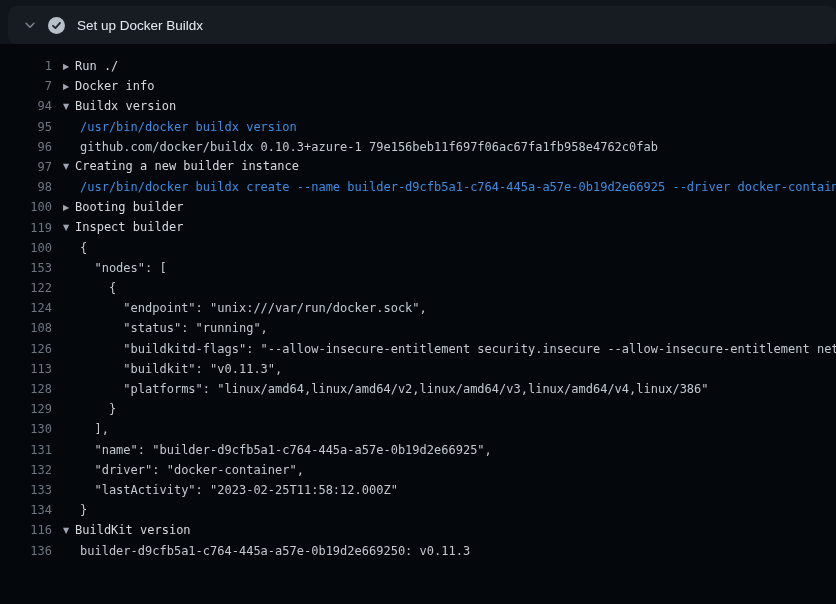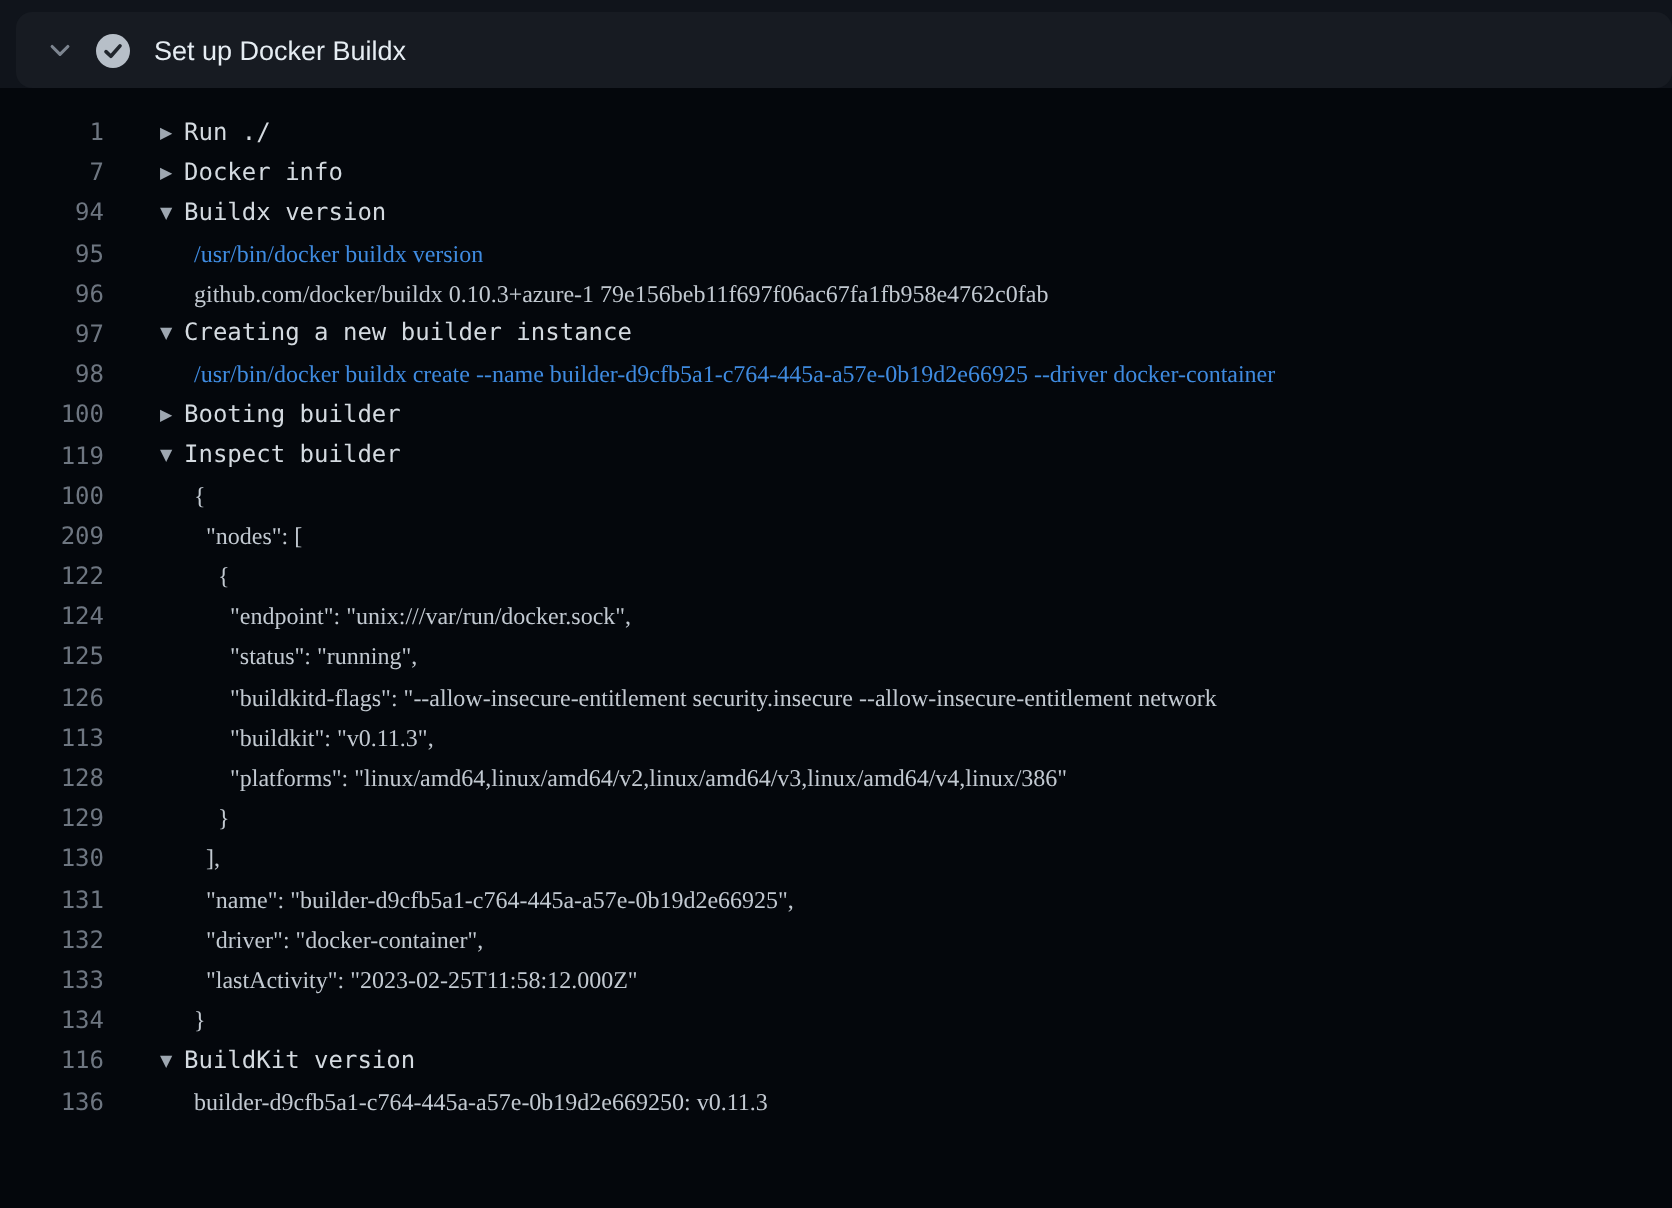--- a/index.html
+++ b/index.html
@@ -55,30 +55,30 @@
     height:20.2px;line-height:20.2px;
     font-size:12px;
     white-space:pre;overflow:hidden;
   }
   .gutter{
     flex:0 0 52px;text-align:right;
     color:var(--line-num);
     user-select:none;cursor:pointer;
   }
   .content{
-    flex:1 1 auto;margin-left:28px;overflow:hidden;white-space:pre;
+    flex:1 1 auto;margin-left:11px;overflow:hidden;white-space:pre;
   }
   .arrow{
     display:inline-block;width:12px;
     font-family:"DejaVu Sans",sans-serif;
     font-size:8px;color:var(--arrow);
     vertical-align:1px;
   }
   .group .content{cursor:pointer;color:var(--group-title);}
-  .plain .content{padding-left:17px;font-family:Liberation Serif, serif;}
+  .plain .content{padding-left:17px;}
   .t-command{color:var(--command);}
   .t-output{color:var(--log-text);}
 </style>
 </head>
 <body>
 
 <div class="header-strip"></div>
 
 <div class="step-header">
   <span class="chev">
@@ -100,24 +100,24 @@
       <div class="log-line group"><span class="gutter">1</span><span class="content"><span class="arrow">▶</span><span>Run ./</span></span></div>
       <div class="log-line group"><span class="gutter">7</span><span class="content"><span class="arrow">▶</span><span>Docker info</span></span></div>
       <div class="log-line group"><span class="gutter">94</span><span class="content"><span class="arrow">▼</span><span>Buildx version</span></span></div>
       <div class="log-line plain"><span class="gutter">95</span><span class="content t-command">/usr/bin/docker buildx version</span></div>
       <div class="log-line plain"><span class="gutter">96</span><span class="content t-output">github.com/docker/buildx 0.10.3+azure-1 79e156beb11f697f06ac67fa1fb958e4762c0fab</span></div>
       <div class="log-line group"><span class="gutter">97</span><span class="content"><span class="arrow">▼</span><span>Creating a new builder instance</span></span></div>
       <div class="log-line plain"><span class="gutter">98</span><span class="content t-command">/usr/bin/docker buildx create --name builder-d9cfb5a1-c764-445a-a57e-0b19d2e66925 --driver docker-container</span></div>
       <div class="log-line group"><span class="gutter">100</span><span class="content"><span class="arrow">▶</span><span>Booting builder</span></span></div>
       <div class="log-line group"><span class="gutter">119</span><span class="content"><span class="arrow">▼</span><span>Inspect builder</span></span></div>
       <div class="log-line plain"><span class="gutter">100</span><span class="content t-output">{</span></div>
-      <div class="log-line plain"><span class="gutter">209</span><span class="content t-output">  "nodes": [</span></div>
+      <div class="log-line plain"><span class="gutter">153</span><span class="content t-output">  "nodes": [</span></div>
       <div class="log-line plain"><span class="gutter">122</span><span class="content t-output">    {</span></div>
       <div class="log-line plain"><span class="gutter">124</span><span class="content t-output">      "endpoint": "unix:///var/run/docker.sock",</span></div>
-      <div class="log-line plain"><span class="gutter">125</span><span class="content t-output">      "status": "running",</span></div>
+      <div class="log-line plain"><span class="gutter">108</span><span class="content t-output">      "status": "running",</span></div>
       <div class="log-line plain"><span class="gutter">126</span><span class="content t-output">      "buildkitd-flags": "--allow-insecure-entitlement security.insecure --allow-insecure-entitlement network</span></div>
       <div class="log-line plain"><span class="gutter">113</span><span class="content t-output">      "buildkit": "v0.11.3",</span></div>
       <div class="log-line plain"><span class="gutter">128</span><span class="content t-output">      "platforms": "linux/amd64,linux/amd64/v2,linux/amd64/v3,linux/amd64/v4,linux/386"</span></div>
       <div class="log-line plain"><span class="gutter">129</span><span class="content t-output">    }</span></div>
       <div class="log-line plain"><span class="gutter">130</span><span class="content t-output">  ],</span></div>
       <div class="log-line plain"><span class="gutter">131</span><span class="content t-output">  "name": "builder-d9cfb5a1-c764-445a-a57e-0b19d2e66925",</span></div>
       <div class="log-line plain"><span class="gutter">132</span><span class="content t-output">  "driver": "docker-container",</span></div>
       <div class="log-line plain"><span class="gutter">133</span><span class="content t-output">  "lastActivity": "2023-02-25T11:58:12.000Z"</span></div>
       <div class="log-line plain"><span class="gutter">134</span><span class="content t-output">}</span></div>
       <div class="log-line group"><span class="gutter">116</span><span class="content"><span class="arrow">▼</span><span>BuildKit version</span></span></div>

